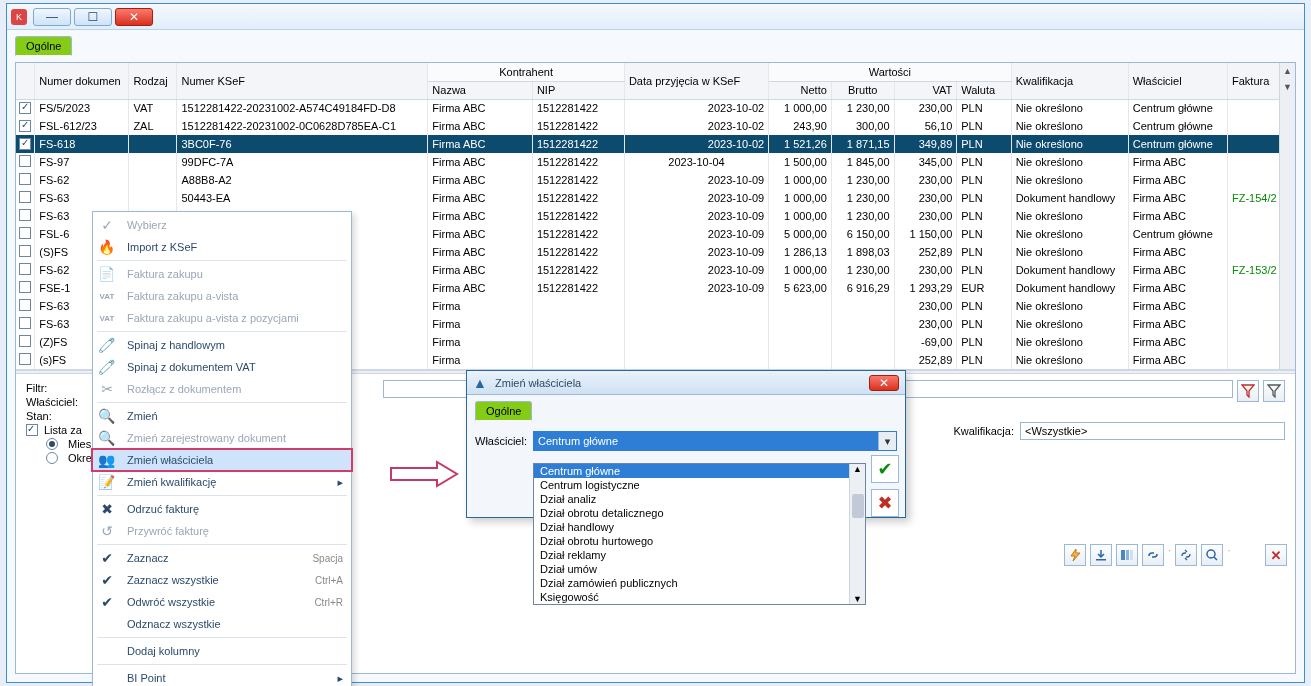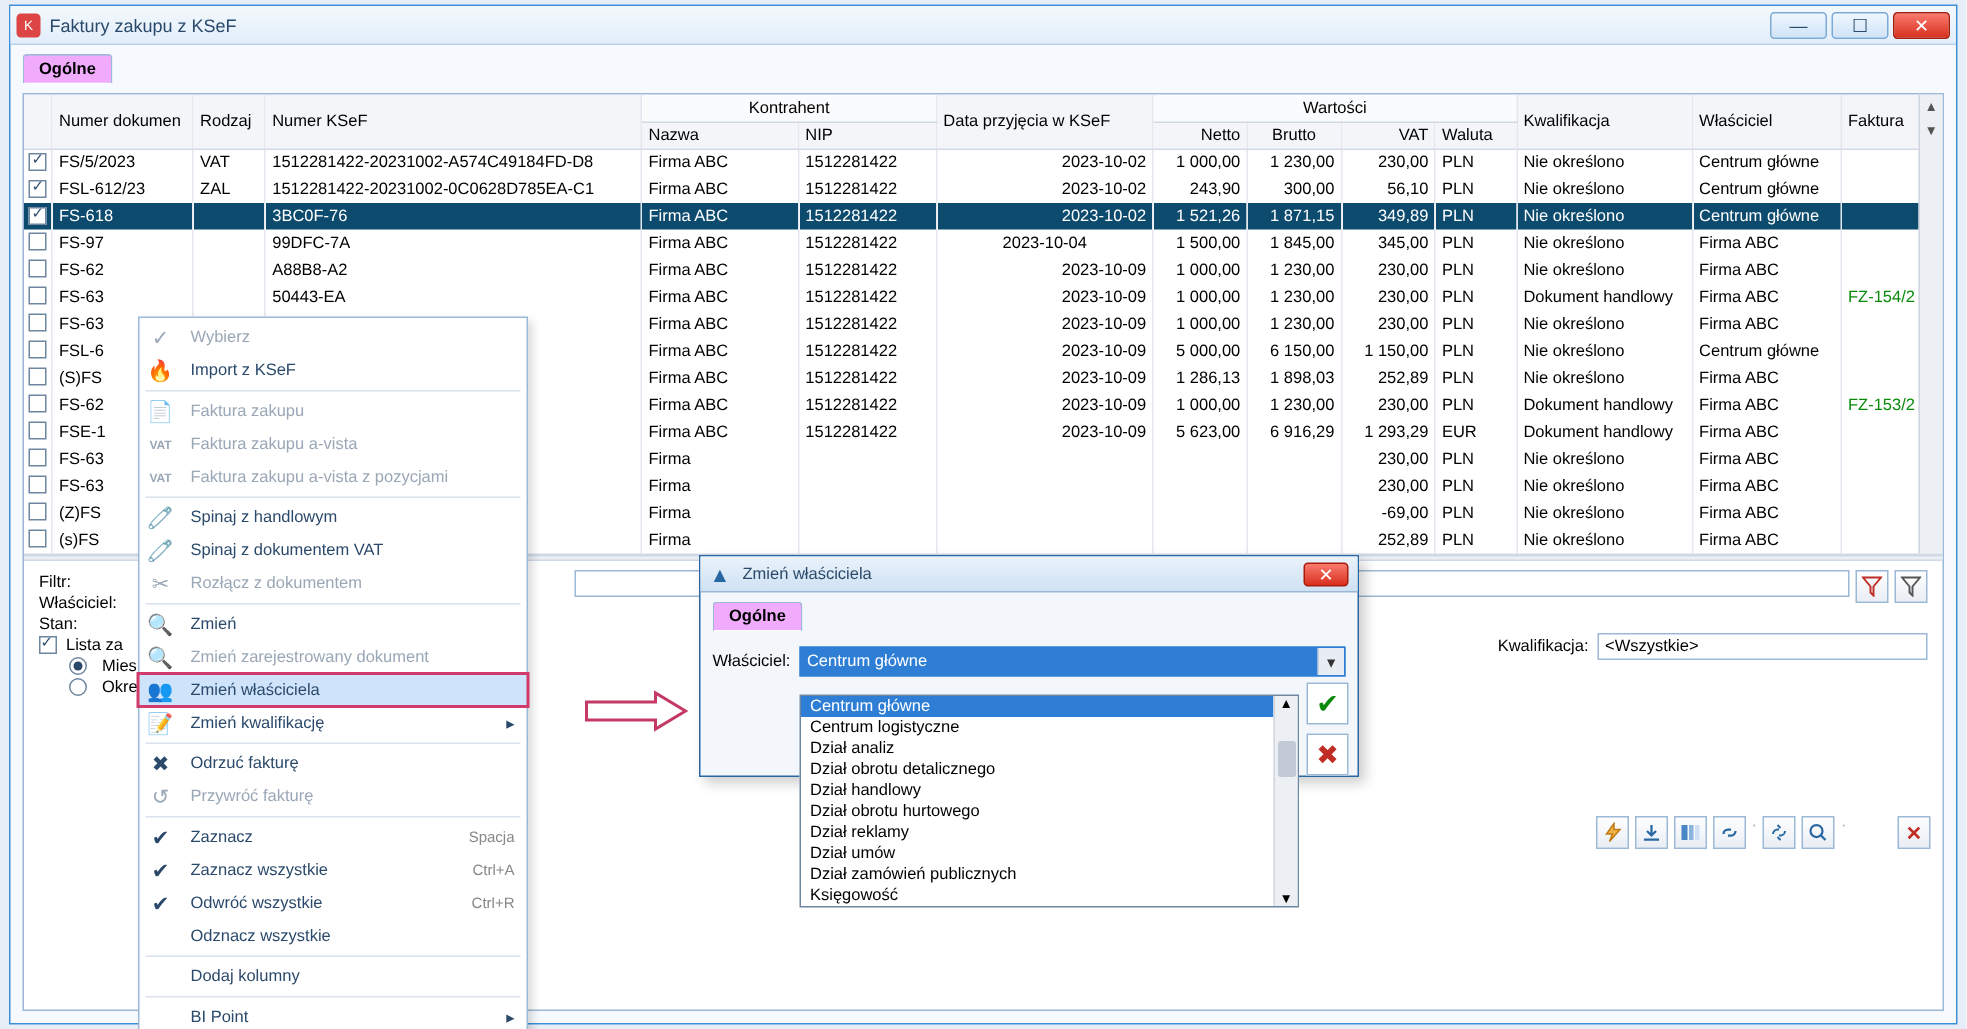--- a/index.html
+++ b/index.html
@@ -51,25 +51,24 @@
     color:#2b4a6b;
   }
   .winbtn.close { background: linear-gradient(#f97b6e,#d9301f); color:#fff; border-color:#a81c0c;}
   .toolbar-strip {
     padding: 6px 8px;
   }
   .tabset { display:flex; }
   .tab {
     border:1px solid #9bb8d6;
     border-bottom: 1px solid #fff;
-    background: #f0abfc;
+    background: #84cc16;
     padding: 3px 10px;
     border-radius: 3px 3px 0 0;
     font-size: 11px;
-    font-weight: bold;
   }
   .client {
     flex:1;
     margin: 0 8px 8px 8px;
     border: 1px solid #9bb8d6;
     background: #fff;
     position: relative;
     display:flex;
     flex-direction: column;
   }
@@ -233,21 +232,20 @@
     background:#eceff4; border-left:1px solid #cfd6df;
   }
   .grid-scroll-right .up, .grid-scroll-right .dn{height:16px;display:flex;align-items:center;justify-content:center;font-size:9px;color:#555;}
 </style>
 </head>
 <body>
 
 <div class="window">
   <div class="titlebar">
     <span class="app-icon">K</span>
-    <span class="title">Faktury zakupu z KSeF</span>
     <div class="winbtns">
       <div class="winbtn">—</div>
       <div class="winbtn">☐</div>
       <div class="winbtn close">✕</div>
     </div>
   </div>
 
   <div class="toolbar-strip">
     <div class="tabset">
       <div class="tab">Ogólne</div>
@@ -578,21 +576,21 @@
             </svg>
         </div>
         <div class="iconbtn">
           <svg width="14" height="14" viewBox="0 0 14 14">
               <polygon points="1,1 13,1 8,7 8,13 6,11 6,7" fill="none" stroke="#555" stroke-width="1.3"></polygon>
             </svg>
         </div>
       </div>
       <div style="position:absolute; right:10px; top:48px; display:flex; gap:6px; align-items:center;margin-left:36px;">
         <span>Kwalifikacja:</span>
-        <div class="txt" style="width:220px; padding:2px 4px;">
+        <div class="txt" style="width:265px; padding:2px 4px;">
           <span>&lt;Wszystkie&gt;</span>
         </div>
       </div>
 
       <div class="bottom-btns">
         <div class="iconbtn">
           <svg width="14" height="14">
               <polygon points="8,1 3,8 7,8 5,13 12,5 8,5" fill="#f2b24a" stroke="#c07a12"></polygon>
             </svg>
         </div>

